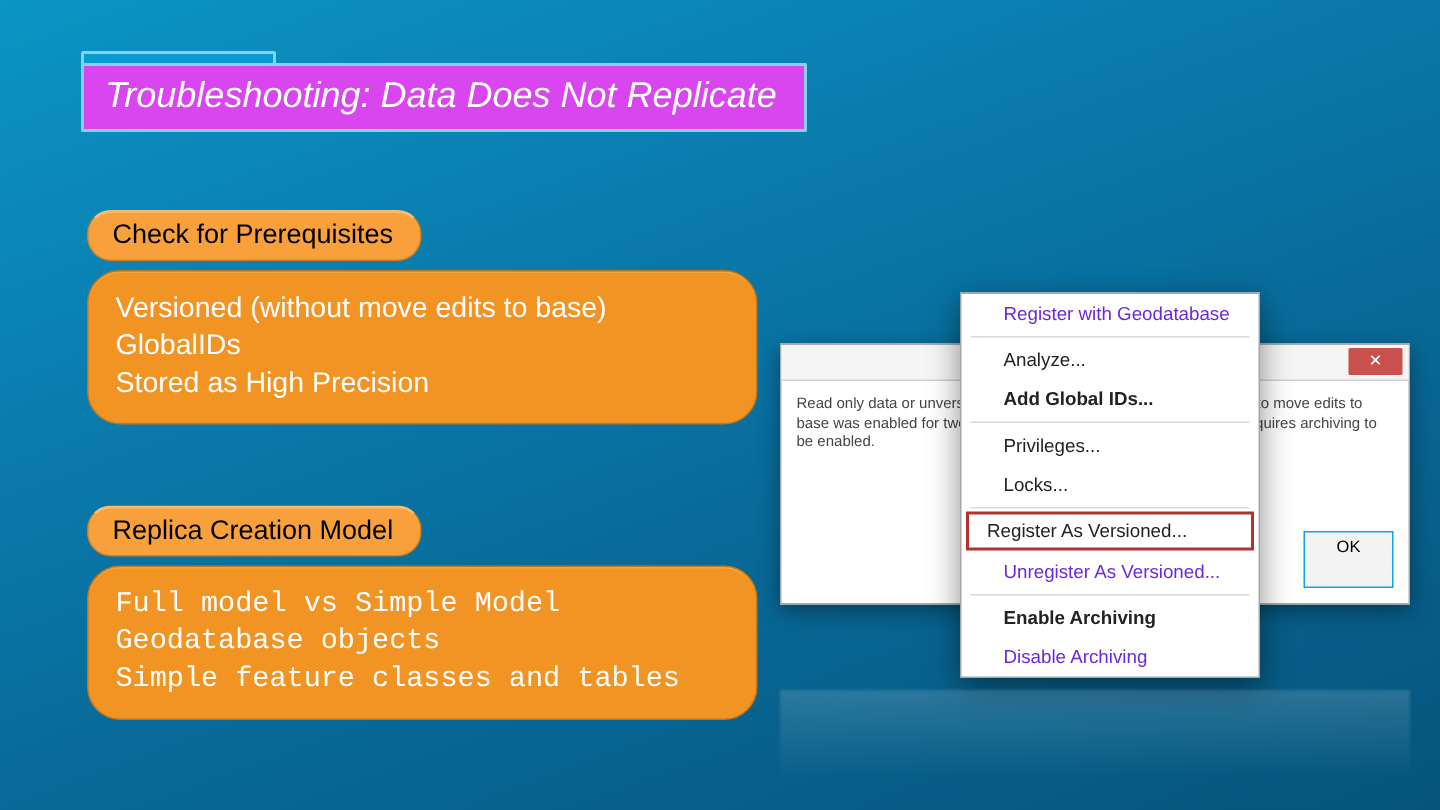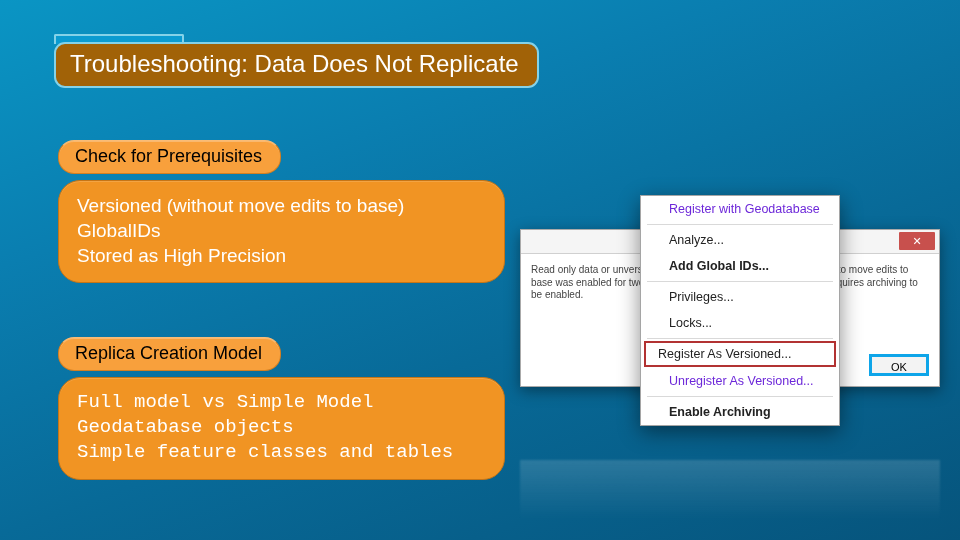--- a/index.html
+++ b/index.html
@@ -20,28 +20,29 @@
     position: absolute;
     left: 0; top: -8px;
     width: 130px; height: 10px;
     background: #0a9bd0;
     border: 2px solid #84d2e8;
     border-bottom: none;
     border-top-left-radius: 2px;
     border-top-right-radius: 2px;
   }
   .title-box {
-    background: #a16207;
+    background: #d946ef;
     border: 2px solid #84d2e8;
-    border-radius: 11px;
+    border-radius: 1px;
     padding: 6px 18px 8px 14px;
     font-size: 24px;
     color: #fff;
     display: inline-block;
     position: relative;
+    font-style: italic;
   }
 
   
   .pill {
     position: absolute;
     left: 58px;
     background: #f8a03c;
     color: #000000;
     font-size: 18px;
     padding: 5px 18px 6px 16px;
@@ -114,24 +115,24 @@
     height: 96px;
     overflow: hidden;
   }
   .back-dialog .footer {
     text-align: right;
     padding: 4px 10px 10px 0;
   }
   .back-dialog .okbtn {
     display: inline-block;
     min-width: 60px;
-    height: 22px;
+    height: 38px;
     line-height: 20px;
     font-size: 11px;
-    border: 3px solid #0ea5e9;
+    border: 1px solid #0ea5e9;
     text-align: center;
     background: #f3f3f3;
     color: #000;
   }
 
   
   .menu {
     position: absolute;
     left: 120px;
     top: 0;
@@ -215,16 +216,17 @@
     <div class="mi">Analyze...</div>
     <div class="mi bold">Add Global IDs...</div>
     <div class="sep"></div>
     <div class="mi">Privileges...</div>
     <div class="mi">Locks...</div>
     <div class="sep"></div>
     <div class="mi hl">Register As Versioned...</div>
     <div class="mi disabled">Unregister As Versioned...</div>
     <div class="sep"></div>
     <div class="mi bold">Enable Archiving</div>
+    <div class="mi disabled">Disable Archiving</div>
   </div>
 </div>
 
 <div class="reflect"></div>
 
 </body></html>

